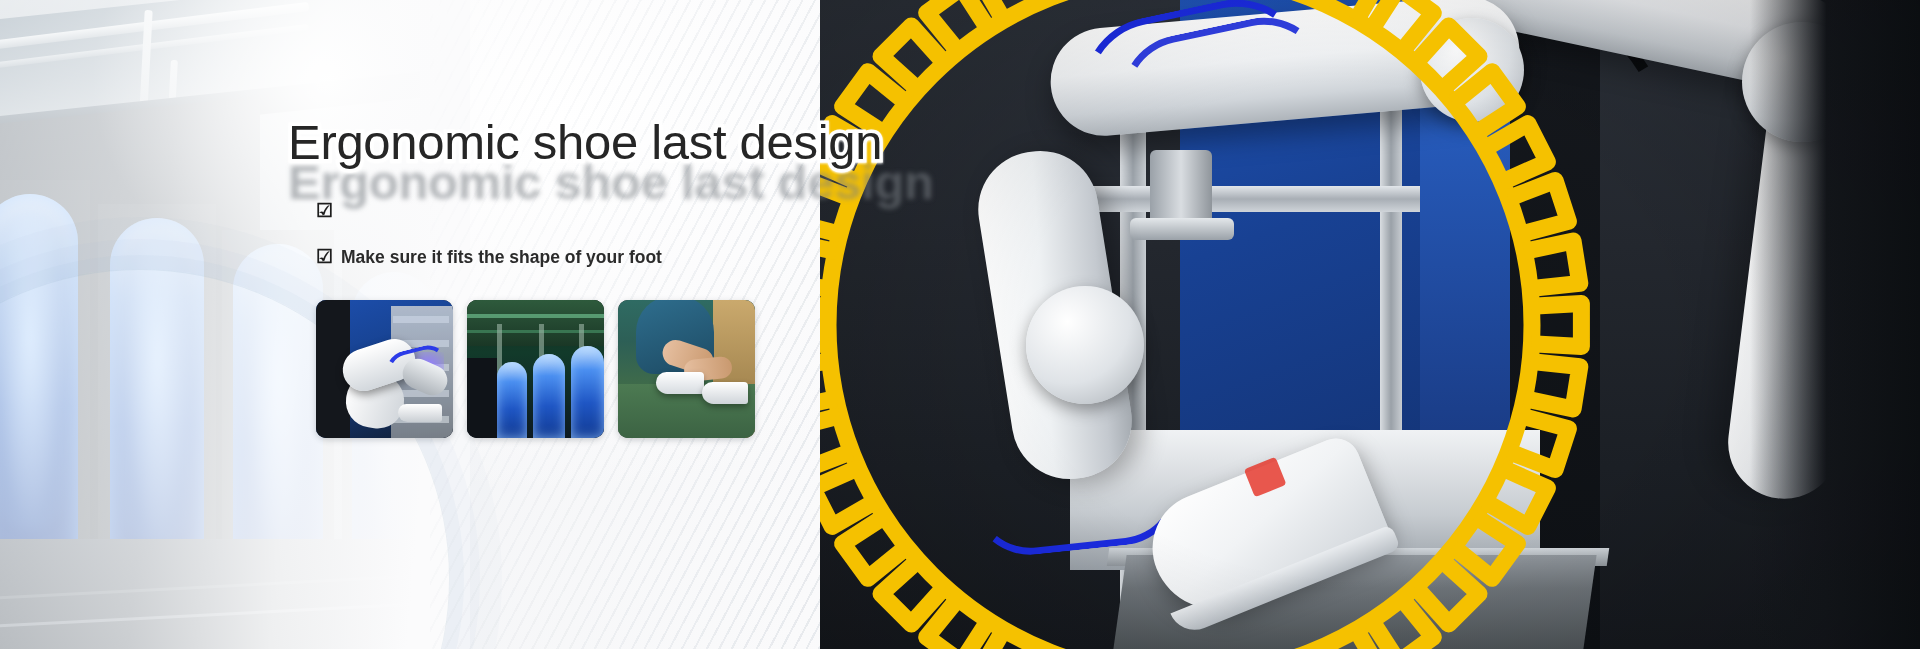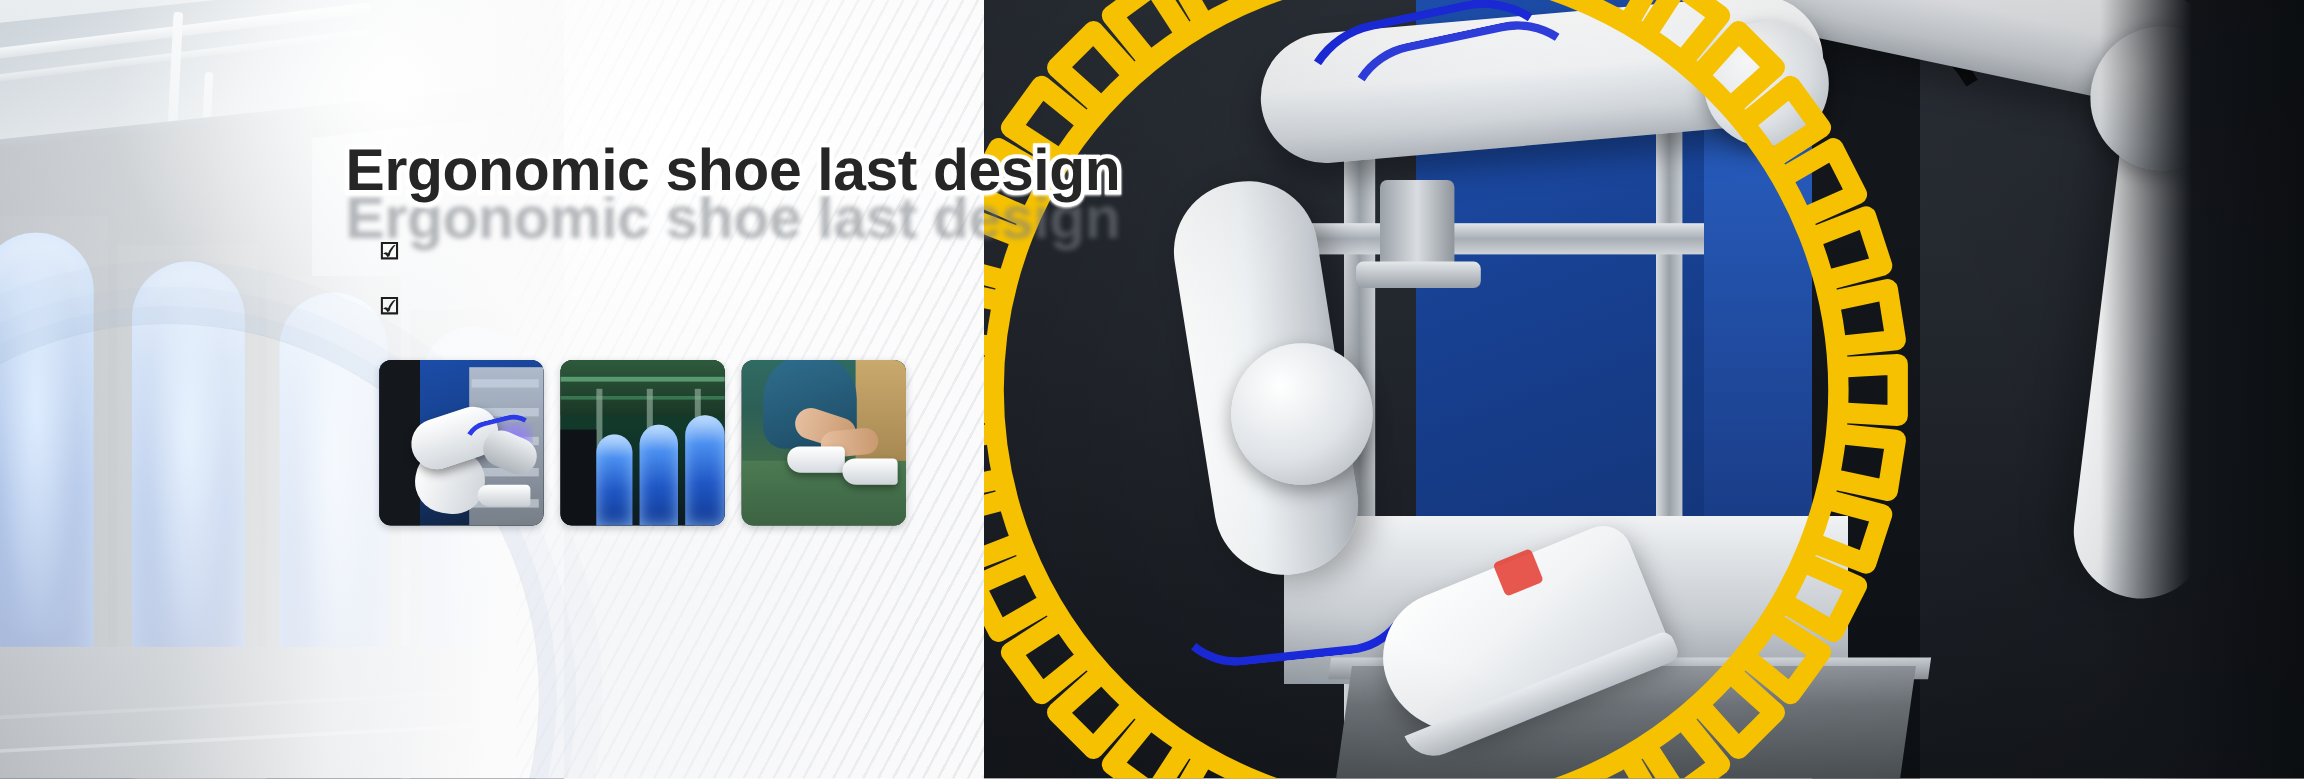--- a/index.html
+++ b/index.html
@@ -268,21 +268,21 @@
   .content {
     position:absolute; left:0; top:0; width:1000px; height:649px;
     z-index:60;
   }
 
   .headline-wrap { position:absolute; left:288px; top:118px; }
   .headline {
     position:relative;
     font-size:49px;
     line-height:1.0;
-    font-weight:bold;
+    font-weight:normal;
     letter-spacing:-.3px;
     color:#262626;
     white-space:nowrap;
     -webkit-text-stroke:7px #ffffff;
     paint-order:stroke fill;
     filter:drop-shadow(0 1px 1px rgba(255,255,255,.9));
   }
   .headline-ghost {
     position:absolute; left:0; top:40px;
     font-size:49px; line-height:1.0; font-weight:bold; letter-spacing:-.3px;
@@ -477,20 +477,21 @@
       <div class="headline-ghost">Ergonomic shoe last design</div>
       <h1 class="headline">Ergonomic shoe last design</h1>
     </div>
 
     <div class="bullets">
       <div class="bullet">
         <span class="mark">☑</span>
       </div>
       <div class="bullet">
         <span class="mark">☑</span>
+        <span>Make sure it fits the shape of your foot</span>
       </div>
     </div>
 
     <div class="thumbs">
 
       <div class="thumb">
         <div class="t1-bg"></div>
         <div class="t1-dark"></div>
         <div class="t1-rack">
           <div class="t1-rack-l" style="top:10px"></div>

